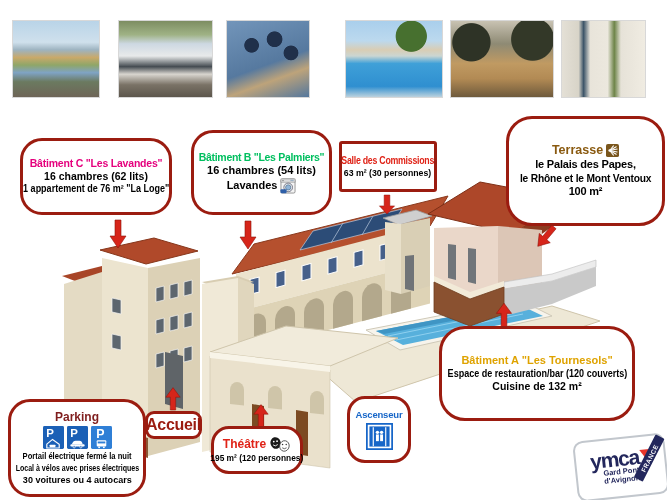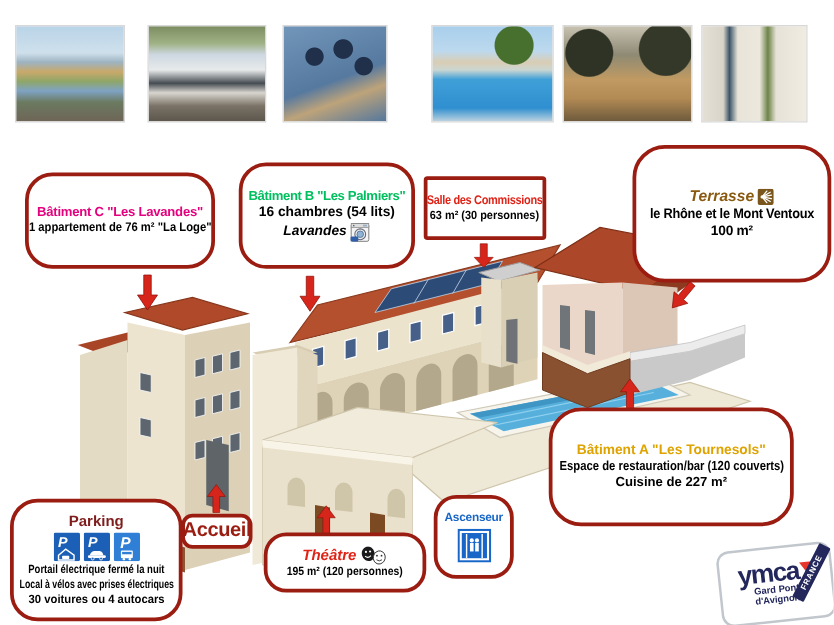--- a/index.html
+++ b/index.html
@@ -16,21 +16,21 @@
   
   .site,.arrows{position:absolute;left:0;top:0;width:667px;height:500px;}
   .site{z-index:1;}
   .arrows{z-index:3;pointer-events:none;}
   
   .callout{position:absolute;z-index:4;background:#fff;border:3px solid #9b1c10;border-radius:22px;
            display:flex;flex-direction:column;align-items:center;justify-content:center;
            text-align:center;font-weight:bold;color:#000;box-sizing:border-box;padding:2px 4px;}
   .callout .title{white-space:nowrap;line-height:1.2;}
   .callout .line{white-space:nowrap;line-height:1.25;}
-  .row{display:flex;align-items:center;justify-content:flex-start;gap:3px;font-style:italic;}
+  .row{display:flex;align-items:center;justify-content:flex-start;gap:3px;}
   #box-c{left:20px;top:138px;width:152px;height:77px;}
   #box-c .title{font-size:10.5px;letter-spacing:-.2px;}
   #box-c .line{font-size:10.5px;}
   #box-b{left:191px;top:130px;width:141px;height:85px;}
   #box-b .title{font-size:10.5px;letter-spacing:-.3px;}
   #box-b .line{font-size:11px;}
   #box-salle{left:339px;top:141px;width:98px;height:51px;border-radius:3px;}
   #box-salle .title{font-size:10px;letter-spacing:-.3px;transform:scaleX(.88);}
   #box-salle .line{font-size:9.5px;transform:scaleX(.92);}
   #box-terrasse{left:506px;top:116px;width:159px;height:110px;border-radius:26px;}
@@ -40,21 +40,21 @@
   #box-a{left:439px;top:326px;width:196px;height:95px;border-radius:26px;}
   #box-a .title{font-size:11px;}
   #box-a .line{font-size:10.5px;}
   #box-a .line.wide{transform:scaleX(.86);}
   #box-parking{left:8px;top:399px;width:138px;height:98px;border-radius:22px;}
   #box-parking .title{font-size:12px;}
   #box-parking .line{font-size:9.5px;transform:scaleX(.8);}
   #box-parking .line.l3{transform:scaleX(.95);}
   #box-accueil{left:145px;top:411px;width:57px;height:28px;border-radius:9px;}
   #box-accueil .title{font-size:16px;color:#9b1c10;letter-spacing:-.3px;}
-  #box-theatre{left:211px;top:426px;width:130px;height:48px;border-radius:18px;}
+  #box-theatre{left:211px;top:426px;width:92px;height:48px;border-radius:18px;}
   #box-theatre .title{font-size:12px;}
   #box-theatre .line{font-size:9.5px;transform:scaleX(.88);}
   #box-ascenseur{left:347px;top:396px;width:64px;height:67px;border-radius:18px;}
   #box-ascenseur .title{font-size:9.5px;letter-spacing:-.2px;}
   .icn{flex:0 0 auto;}
   
   .logo{position:absolute;z-index:4;left:575px;top:437px;width:88px;height:57px;background:#fff;
         border:2px solid #c2c7cd;border-radius:10px;transform:rotate(-6deg);
         display:flex;flex-direction:column;align-items:center;justify-content:center;}
   .logo-brand-row{display:flex;align-items:flex-start;line-height:.85;}
@@ -178,20 +178,21 @@
     <use href="#arr" transform="translate(248,221)" fill="#d6251a" stroke="#8e1008" stroke-width="0.6"></use>
     <use href="#arr" transform="translate(387,195) scale(0.95,0.68)" fill="#d6251a" stroke="#8e1008" stroke-width="0.6"></use>
     <use href="#arr" transform="translate(554,227) rotate(40) scale(0.9,0.9)" fill="#d6251a" stroke="#8e1008" stroke-width="0.6"></use>
     <use href="#arr" transform="translate(504,327) rotate(180) scale(0.95,0.85)" fill="#d6251a" stroke="#8e1008" stroke-width="0.6"></use>
     <use href="#arr" transform="translate(173,410) rotate(180) scale(0.9,0.8)" fill="#d6251a" stroke="#8e1008" stroke-width="0.6"></use>
     <use href="#arr" transform="translate(261,427) rotate(180) scale(0.9,0.8)" fill="#d6251a" stroke="#8e1008" stroke-width="0.6"></use>
   </svg>
 
   <div class="callout" id="box-c">
     <div class="title" style="color: rgb(229, 0, 125);">Bâtiment C "Les Lavandes"</div>
+    <div class="line">16 chambres (62 lits)</div>
     <div class="line" style="font-size:10px;transform:scaleX(.9);">1 appartement de 76 m² "La Loge"</div>
   </div>
 
   <div class="callout" id="box-b">
     <div class="title" style="color: rgb(0, 191, 95);">Bâtiment B "Les Palmiers"</div>
     <div class="line">16 chambres (54 lits)</div>
     <div class="line row">
       <span>Lavandes</span>
       <svg class="icn" width="16" height="16" viewBox="0 0 17 17">
         <rect x="1" y="1" width="15" height="15" rx="1.5" fill="#f4f4f4" stroke="#777" stroke-width="0.8"></rect>
@@ -219,28 +220,29 @@
           <line x1="4" y1="7" x2="11" y2="3"></line>
             <line x1="4" y1="7" x2="12" y2="5.5"></line>
           <line x1="4" y1="7" x2="12" y2="8.5"></line>
             <line x1="4" y1="7" x2="11" y2="11"></line>
           <line x1="4" y1="7" x2="8" y2="12"></line>
             <line x1="4" y1="7" x2="8" y2="2"></line>
         </g>
         <circle cx="4" cy="7" r="1.4" fill="#fff"></circle>
       </svg>
     </div>
+    <div class="line">le Palais des Papes,</div>
     <div class="line wide">le Rhône et le Mont Ventoux</div>
     <div class="line">100 m²</div>
   </div>
 
   <div class="callout" id="box-a">
     <div class="title" style="color: rgb(223, 163, 0);">Bâtiment A "Les Tournesols"</div>
     <div class="line wide">Espace de restauration/bar (120 couverts)</div>
-    <div class="line">Cuisine de 227 m²</div>
+    <div class="line">Cuisine de 132 m²</div>
   </div>
 
   <div class="callout" id="box-parking">
     <div class="title" style="color: #7f1d1d;">Parking</div>
     <div class="row" style="margin:1px 0;">
       <svg class="icn" width="21" height="23" viewBox="0 0 22 24">
         <rect width="22" height="24" rx="1.5" fill="#1b60b6"></rect>
         <text x="3.5" y="12" font-size="12" font-weight="bold" fill="#fff" font-family="Liberation Sans, sans-serif">P</text>
         <path d="M4 19 l6 -5 l7 5 v4 h-13 z" fill="none" stroke="#fff" stroke-width="1.2"></path>
         <rect x="7" y="19.5" width="6" height="2.6" rx="0.5" fill="#fff"></rect>

